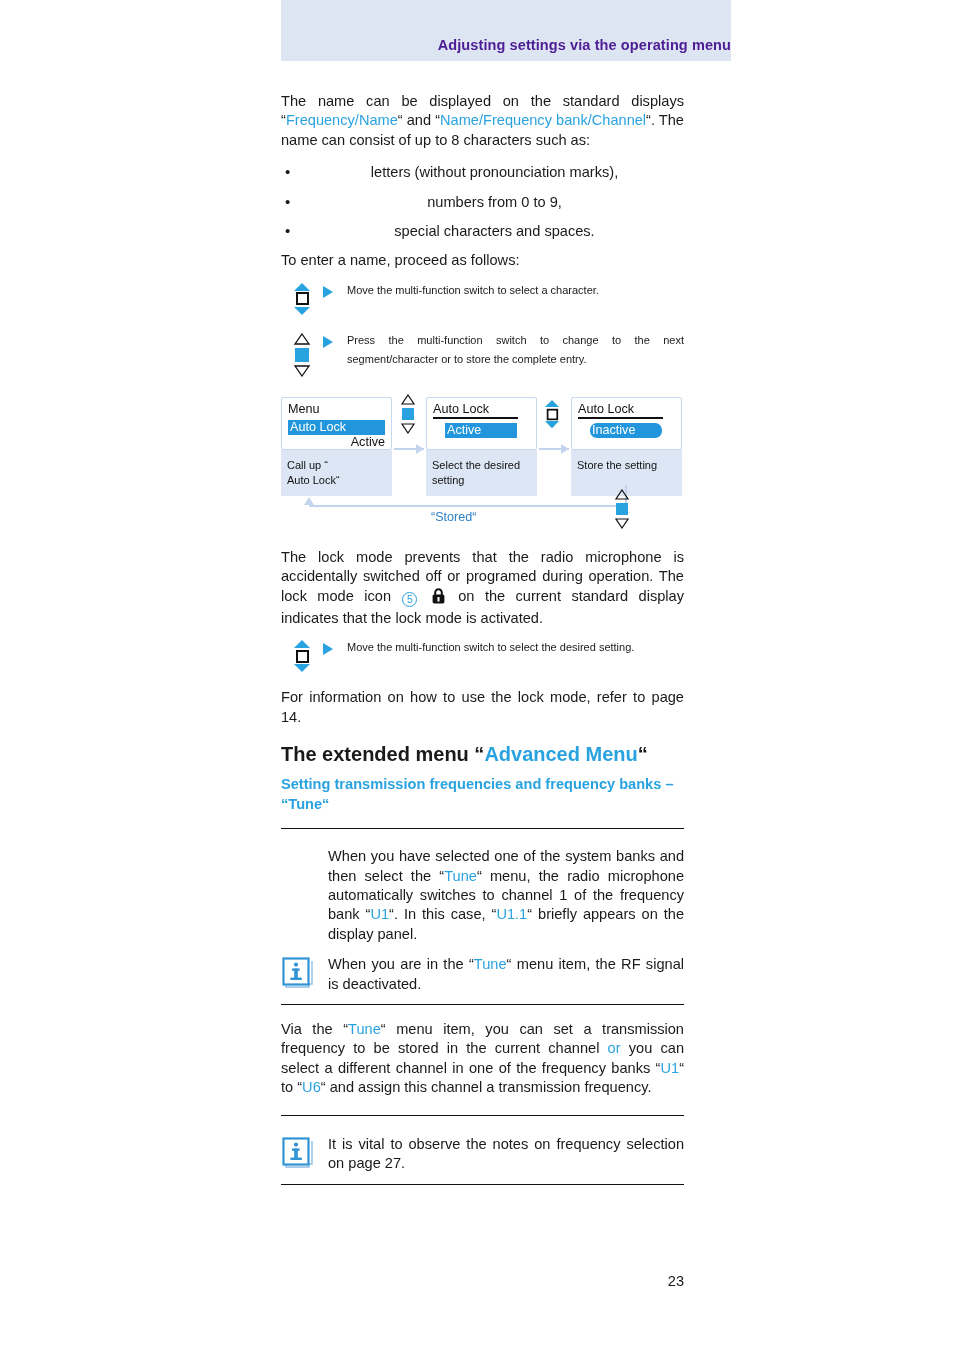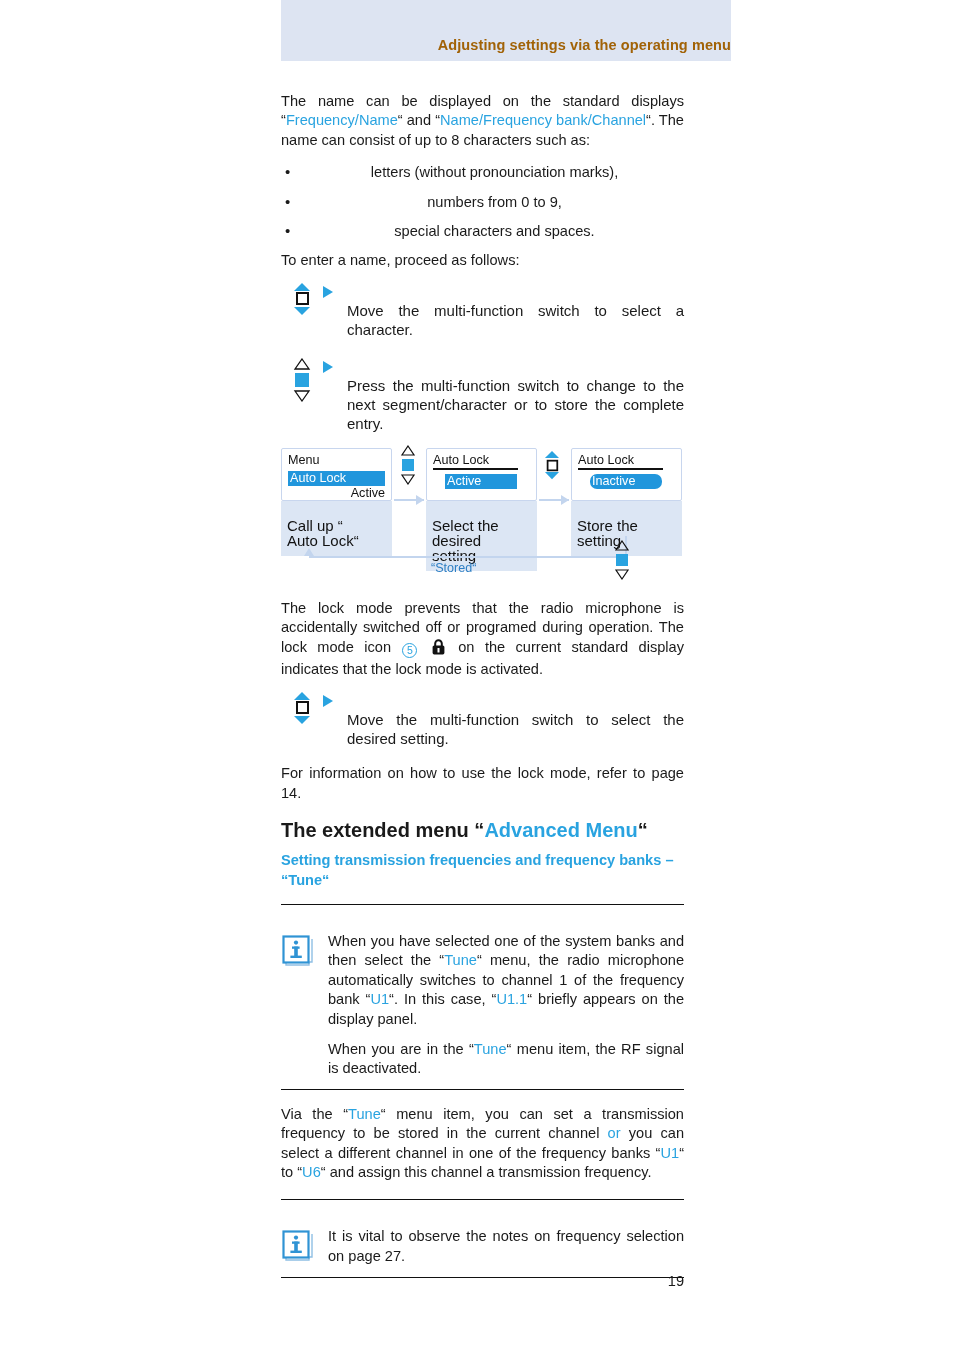--- a/index.html
+++ b/index.html
@@ -24,21 +24,21 @@
     width: 450px;
     height: 61px;
     background: #dde4f2;
   }
   .header-title {
     position: absolute;
     right: 0px;
     bottom: 8px;
     font-size: 14.5px;
     font-weight: bold;
-    color: #a16207;
+    color: #4c1d95;
     letter-spacing: 0.1px;
     white-space: nowrap;
   }
 
   
   .content {
     position: absolute;
     left: 281px;
     top: 84px;
     width: 403px;
@@ -89,24 +89,23 @@
     justify-content: center;
     padding-top: 2px;
   }
   .instr .tri-col {
     width: 24px;
     min-width: 24px;
     padding-top: 5px;
   }
   .instr .txt {
     flex: 1;
-    font-size: 15px;
+    font-size: 11px;
     line-height: 19.4px;
     text-align: justify;
-    margin-top: 20px;
   }
 
   
   .play-tri {
     width: 0; height: 0;
     border-left: 10px solid #29a3e0;
     border-top: 6.5px solid transparent;
     border-bottom: 6.5px solid transparent;
     display: block;
   }
@@ -153,21 +152,21 @@
     margin: 0;
     font-size: 20px;
     font-weight: bold;
     line-height: 26px;
     color: #1a1a1a;
   }
 
   
   .flow {
     position: relative;
-    margin-top: 14px;
+    margin-top: 20px;
     height: 135px;
     width: 403px;
     text-decoration: underline;
   }
   .flow-step {
     position: absolute;
     width: 111px;
     top: 0;
   }
   .disp {
@@ -192,23 +191,23 @@
   }
   .disp-line.hl.full { width: 100%; padding-left: 2px; }
   .disp-line.right { text-align: right; }
   .disp-rule {
     border-bottom: 2px solid #111111;
     width: 88%;
     margin: 0 0 1px 0;
   }
   .cap {
     background: #dce6f4;
-    font-size: 15px;
+    font-size: 11px;
     line-height: 15px;
-    padding: 17px 6px 8px 6px;
+    padding: 8px 6px 8px 6px;
     color: #111111;
     min-height: 46px;
   }
   .flow-arrow {
     position: absolute;
     top: 47px;
     height: 10px;
   }
   .flow-arrow .shaft {
     position: absolute;
@@ -272,23 +271,23 @@
   .stored-sw {
     position: absolute;
     left: 332px;
     top: -8px;
   }
 
   
   .note {
     border-top: 1.5px solid #111111;
     border-bottom: 1.5px solid #111111;
-    padding: 27px 0 10px 0;
+    padding: 18px 0 10px 0;
     display: flex;
-    align-items: flex-start;
+    align-items: flex-end;
     margin-top: 14px;
   }
   .note-ico-col {
     width: 47px;
     min-width: 47px;
     padding-top: 2px;
   }
   .note-body { flex: 1; }
   .note-body p {
     margin: 0 0 11px 0;
@@ -525,13 +524,13 @@
         </svg>
       </span>
     </div>
     <div class="note-body">
       <p>It is vital to observe the notes on frequency selection on page 27.</p>
     </div>
   </div>
 
 </div>
 
-<div class="page-num">19</div>
+<div class="page-num">23</div>
 
 </body></html>

